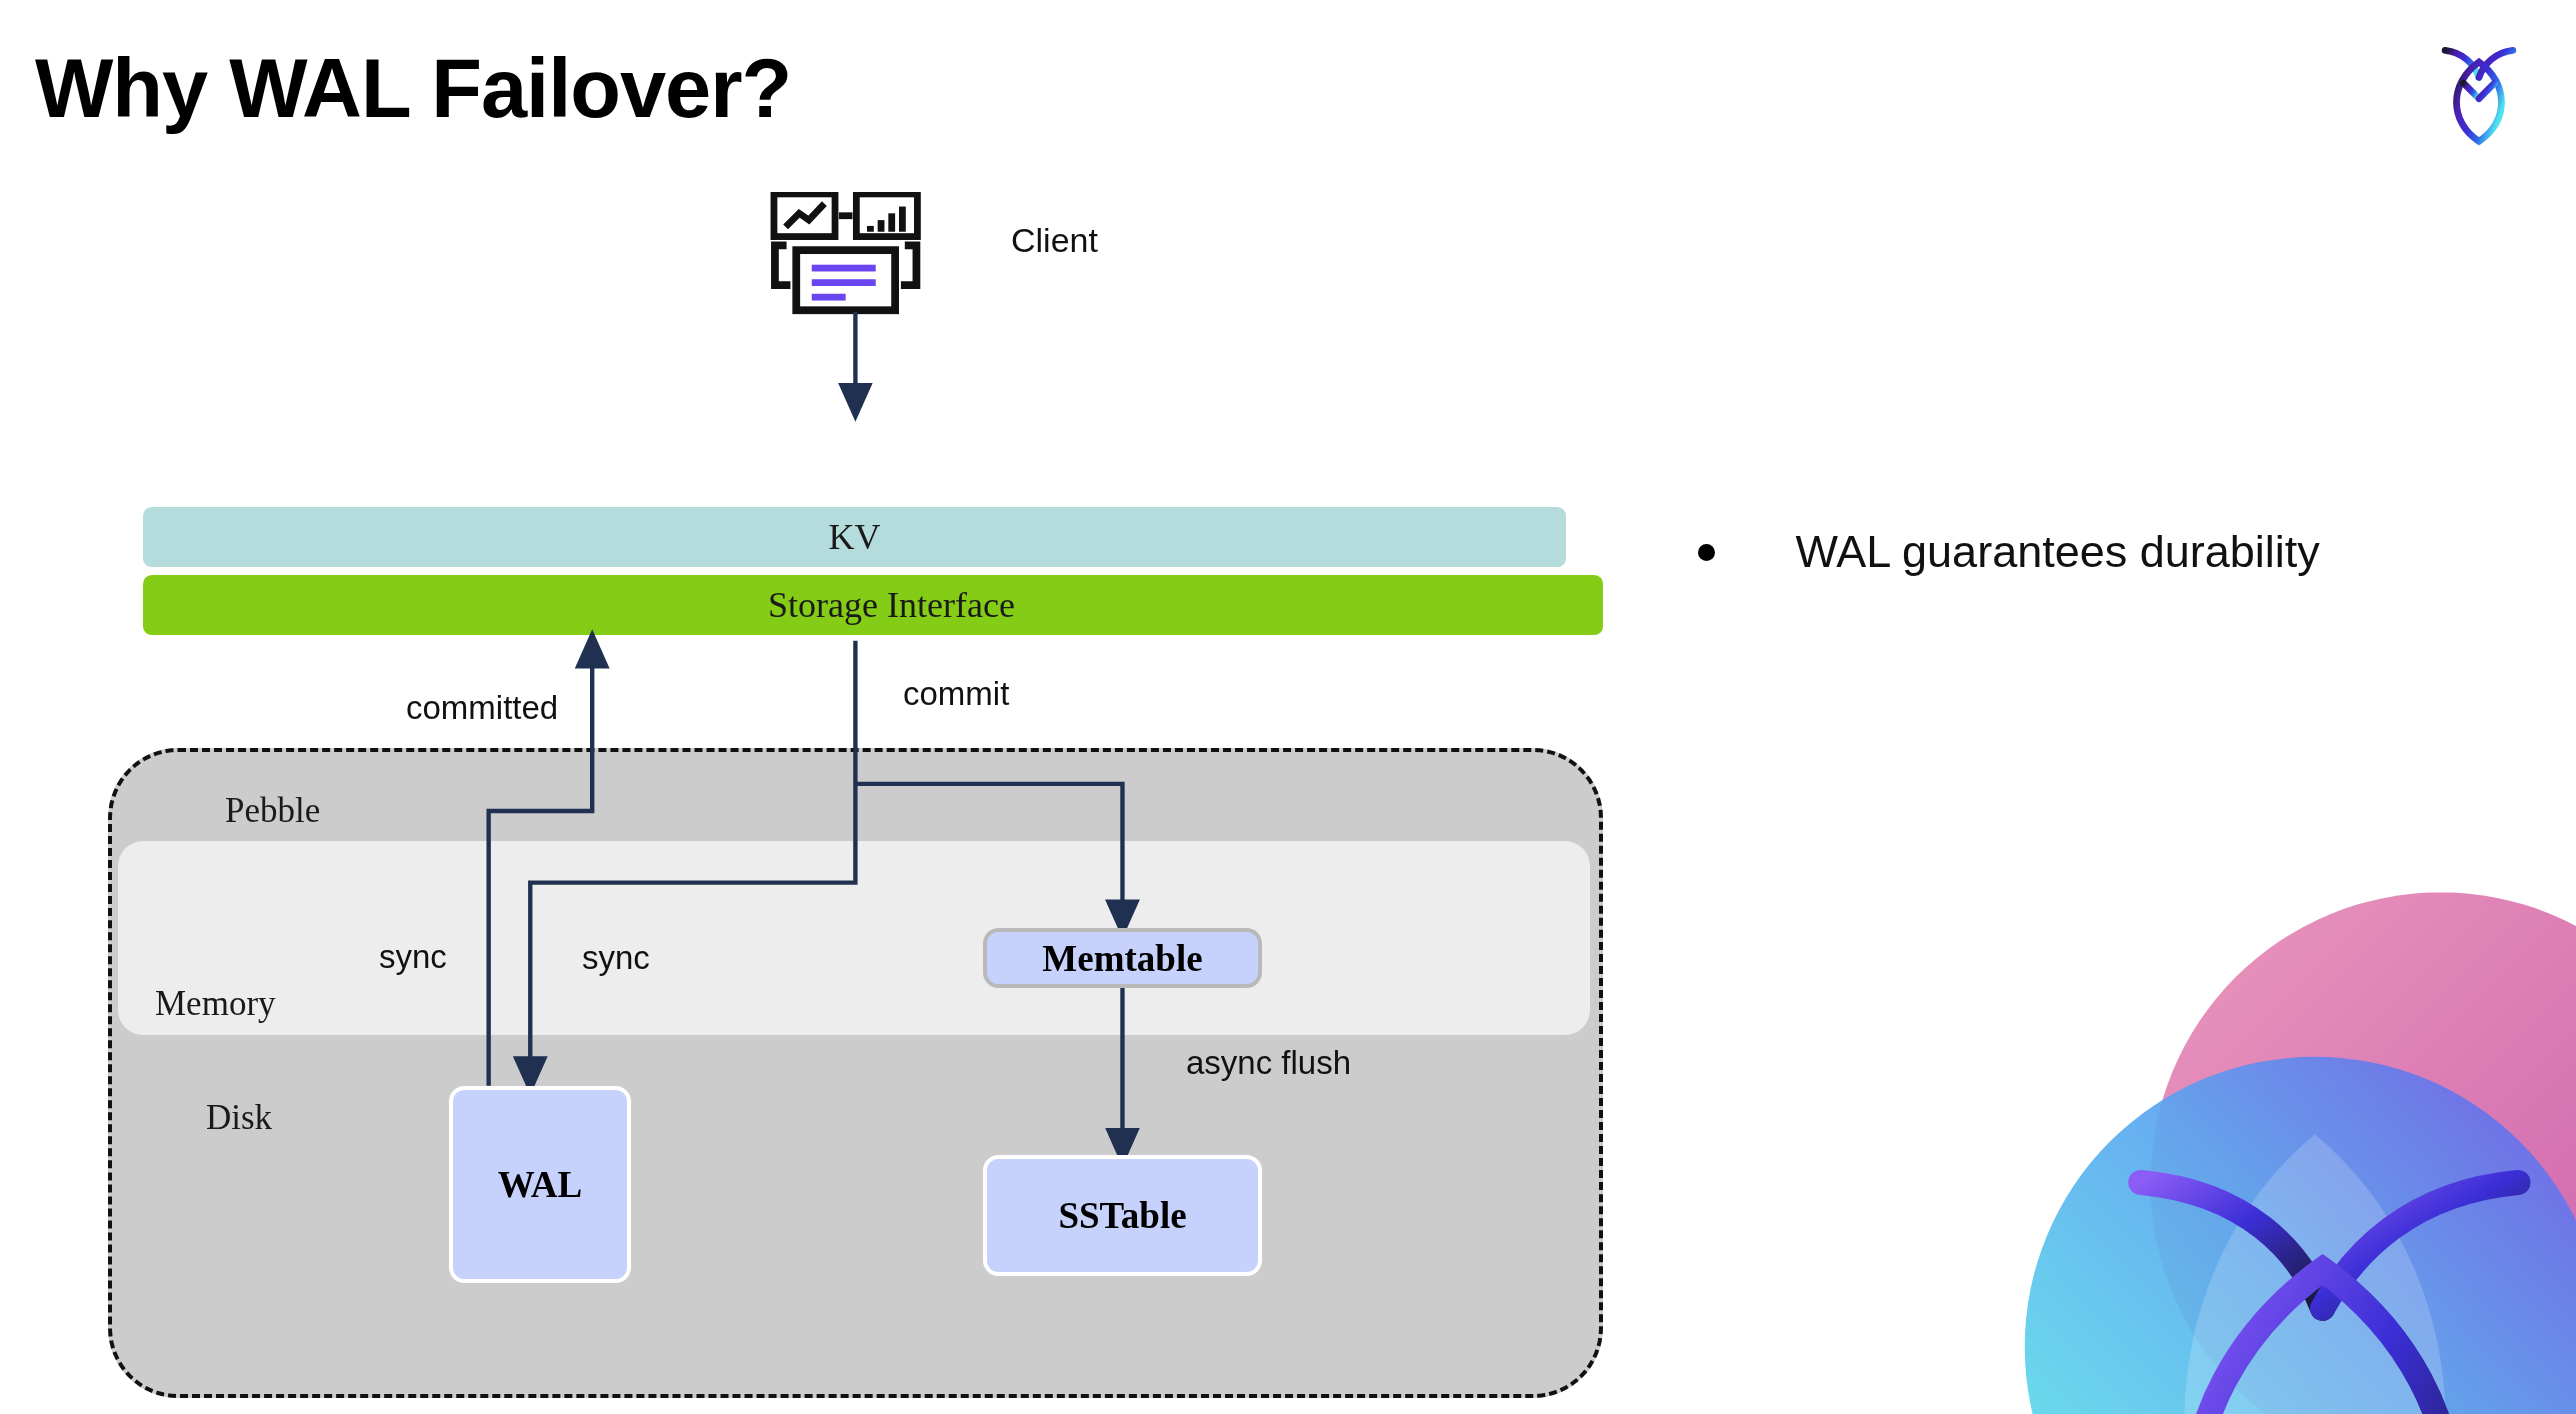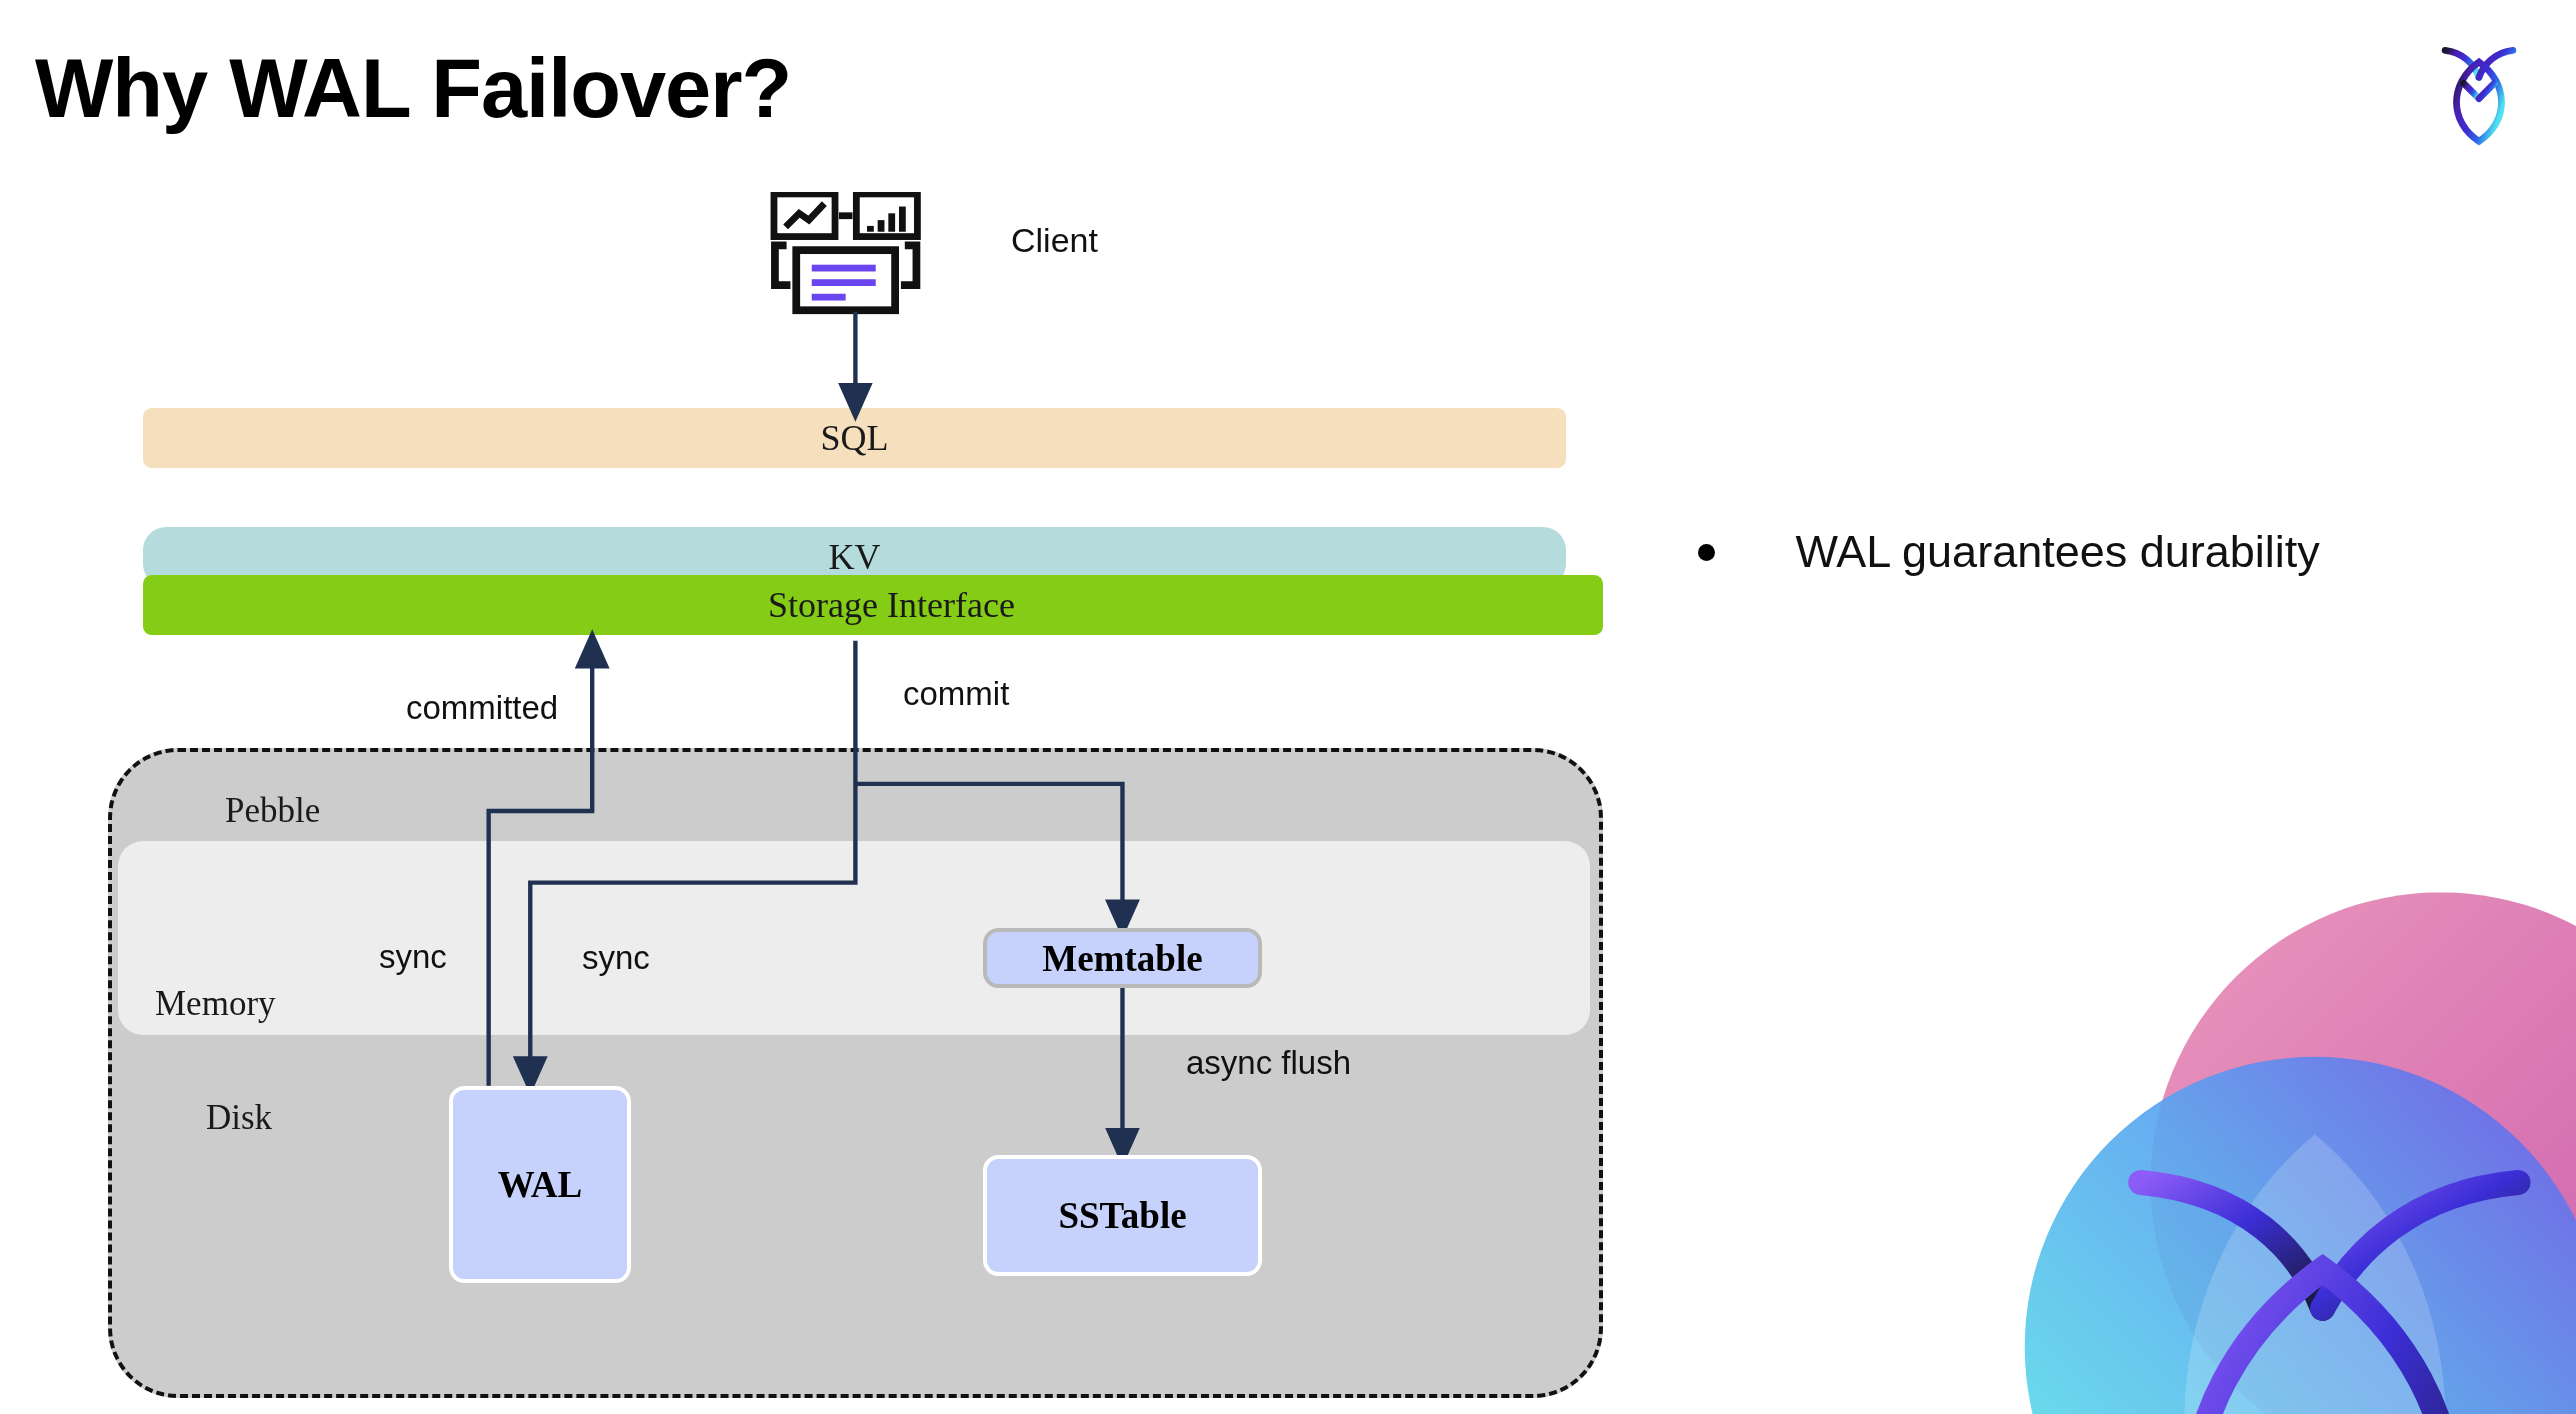--- a/index.html
+++ b/index.html
@@ -83,21 +83,21 @@
     height: 60px;
     border-radius: 8.7px;
     display: flex;
     align-items: center;
     justify-content: center;
     font-family: "Liberation Serif", serif;
     font-size: 36px;
     color: #1a1a1a;
   }
   #layer-sql { top: 408px; background: #f5dfbd; }
-  #layer-kv  { top: 527px; background: #b5dcdc; border-radius: 23px; }
+  #layer-kv  { top: 507px; background: #b5dcdc; }
   #layer-si  { top: 575px; background: #84cc16; padding-left: 37px; }
 
   
   #pebble-box {
     position: absolute;
     left: 108px;
     top: 748px;
     width: 1495px;
     height: 650px;
     background: #cccccc;
@@ -285,21 +285,20 @@
 
       <rect x="28" y="60" width="102" height="62" fill="#fff" stroke="#111" stroke-width="8"></rect>
       <rect x="44" y="75" width="66" height="7" fill="#6b46f0"></rect>
       <rect x="44" y="90" width="66" height="7" fill="#6b46f0"></rect>
       <rect x="44" y="105" width="35" height="7" fill="#6b46f0"></rect>
     </svg>
   </div>
 
   <div class="client-label">Client</div>
 
-  <div class="layer-bar" id="layer-sql">SQL</div>
   <div class="layer-bar" id="layer-kv">KV</div>
   <div class="layer-bar" id="layer-si">Storage Interface</div>
 
   <div id="pebble-box"></div>
   <div id="memory-box"></div>
 
   <div class="zone-label" id="label-pebble">Pebble</div>
   <div class="zone-label" id="label-memory">Memory</div>
   <div class="zone-label" id="label-disk">Disk</div>
 

